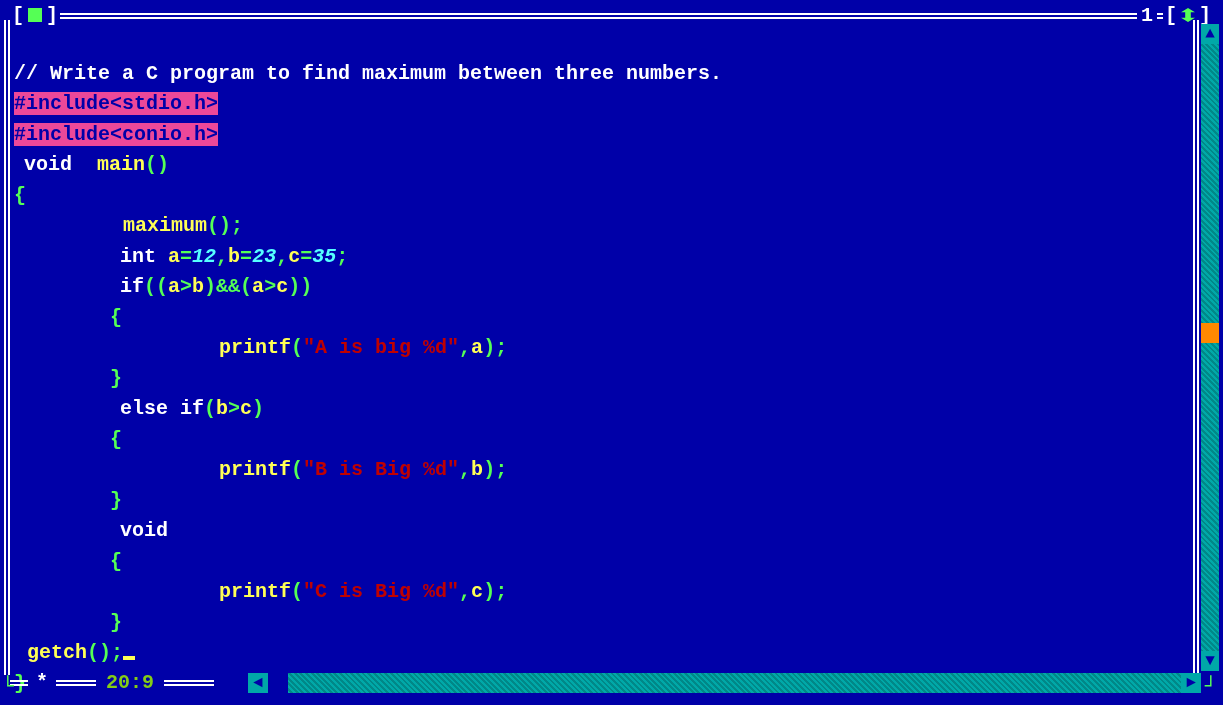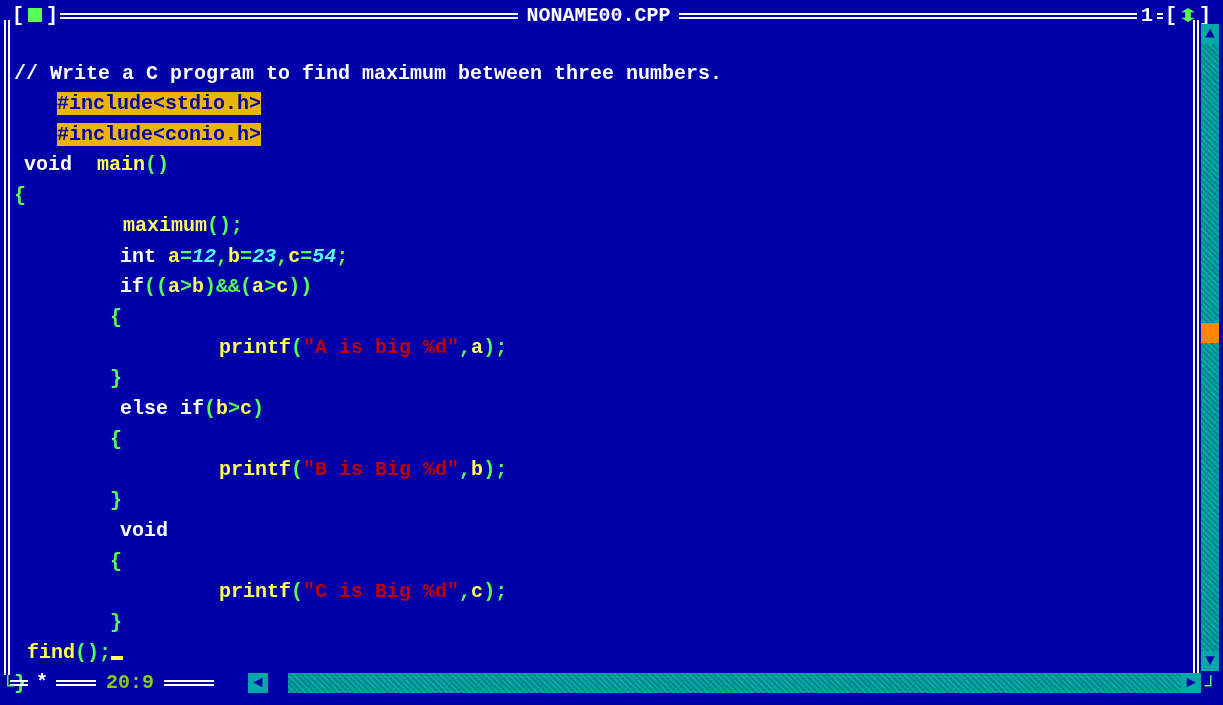--- a/index.html
+++ b/index.html
@@ -155,21 +155,21 @@
     line-height: 30.5px;
     white-space: pre;
     font-size: 20px;
   }
   .c-comment { color: #ffffff; }
   .c-kw      { color: #ffffff; margin-left: 10px; }
   .c-fn      { color: #ffff55; padding-left: 13px; }
   .c-punct   { color: #55ff55; }
   .c-id      { color: #ffff55; }
   .c-str     { color: #c00000; }
-  .c-include { color: #0000a8; background: #eab308; margin-left: 43px; }
+  .c-include { color: #0000a8; background: #ec4899; }
   .c-num     { color: #55ffff; font-style: italic; }
 
   .cursor-blink {
     display: inline-block;
     width: 12px;
     height: 4px;
     background: #ffff55;
     vertical-align: -2px;
   }
 </style>
@@ -178,55 +178,54 @@
 
 <div class="screen">
 
   <div class="top-border">
     <span class="top-left-badge">
       <span>[</span>
       <span class="sq"></span>
       <span>]</span>
     </span>
     <div class="dbl-h"></div>
-    <span class="title-wrap">NONAME00.CPP</span>
     <div class="dbl-h"></div>
     <span class="top-right-num">1</span>
     <div class="dbl-h" style="flex:0 0 6px"></div>
     <span class="top-right-badge">
       <span>[</span>
       <span class="arr"></span>
       <span>]</span>
     </span>
   </div>
 
   <div class="left-border"></div>
   <div class="right-border" style="right:24px;"></div>
 
   <div class="editor">
 <span class="c-comment">// Write a C program to find maximum between three numbers.</span>
 <span class="c-include">#include&lt;stdio.h&gt;</span>
 <span class="c-include">#include&lt;conio.h&gt;</span>
 <span class="c-kw">void</span><span class="c-fn"> main</span><span class="c-punct">()</span>
 <span class="c-punct">{</span>
 <span class="c-fn">        maximum</span><span class="c-punct">();</span>
-<span class="c-kw">        int</span><span class="c-id"> a</span><span class="c-punct">=</span><span class="c-num">12</span><span class="c-punct">,</span><span class="c-id">b</span><span class="c-punct">=</span><span class="c-num">23</span><span class="c-punct">,</span><span class="c-id">c</span><span class="c-punct">=</span><span class="c-num">54</span><span class="c-punct">;</span>
+<span class="c-kw">        int</span><span class="c-id"> a</span><span class="c-punct">=</span><span class="c-num">12</span><span class="c-punct">,</span><span class="c-id">b</span><span class="c-punct">=</span><span class="c-num">23</span><span class="c-punct">,</span><span class="c-id">c</span><span class="c-punct">=</span><span class="c-num">35</span><span class="c-punct">;</span>
 <span class="c-kw">        if</span><span class="c-punct">((</span><span class="c-id">a</span><span class="c-punct">&gt;</span><span class="c-id">b</span><span class="c-punct">)&amp;&amp;(</span><span class="c-id">a</span><span class="c-punct">&gt;</span><span class="c-id">c</span><span class="c-punct">))</span>
 <span class="c-punct">        {</span>
 <span class="c-fn">                printf</span><span class="c-punct">(</span><span class="c-str">"A is big %d"</span><span class="c-punct">,</span><span class="c-id">a</span><span class="c-punct">);</span>
 <span class="c-punct">        }</span>
 <span class="c-kw">        else if</span><span class="c-punct">(</span><span class="c-id">b</span><span class="c-punct">&gt;</span><span class="c-id">c</span><span class="c-punct">)</span>
 <span class="c-punct">        {</span>
 <span class="c-fn">                printf</span><span class="c-punct">(</span><span class="c-str">"B is Big %d"</span><span class="c-punct">,</span><span class="c-id">b</span><span class="c-punct">);</span>
 <span class="c-punct">        }</span>
 <span class="c-kw">        void</span>
 <span class="c-punct">        {</span>
 <span class="c-fn">                printf</span><span class="c-punct">(</span><span class="c-str">"C is Big %d"</span><span class="c-punct">,</span><span class="c-id">c</span><span class="c-punct">);</span>
 <span class="c-punct">        }</span>
-<span class="c-fn">find</span><span class="c-punct">();</span><span class="cursor-blink"></span>
+<span class="c-fn">getch</span><span class="c-punct">();</span><span class="cursor-blink"></span>
 <span class="c-punct">}</span>
   </div>
 
   <div class="vscroll">
     <div class="arrow-up">▲</div>
     <div class="track">
       <div class="thumb"></div>
     </div>
     <div class="arrow-down">▼</div>
   </div>

